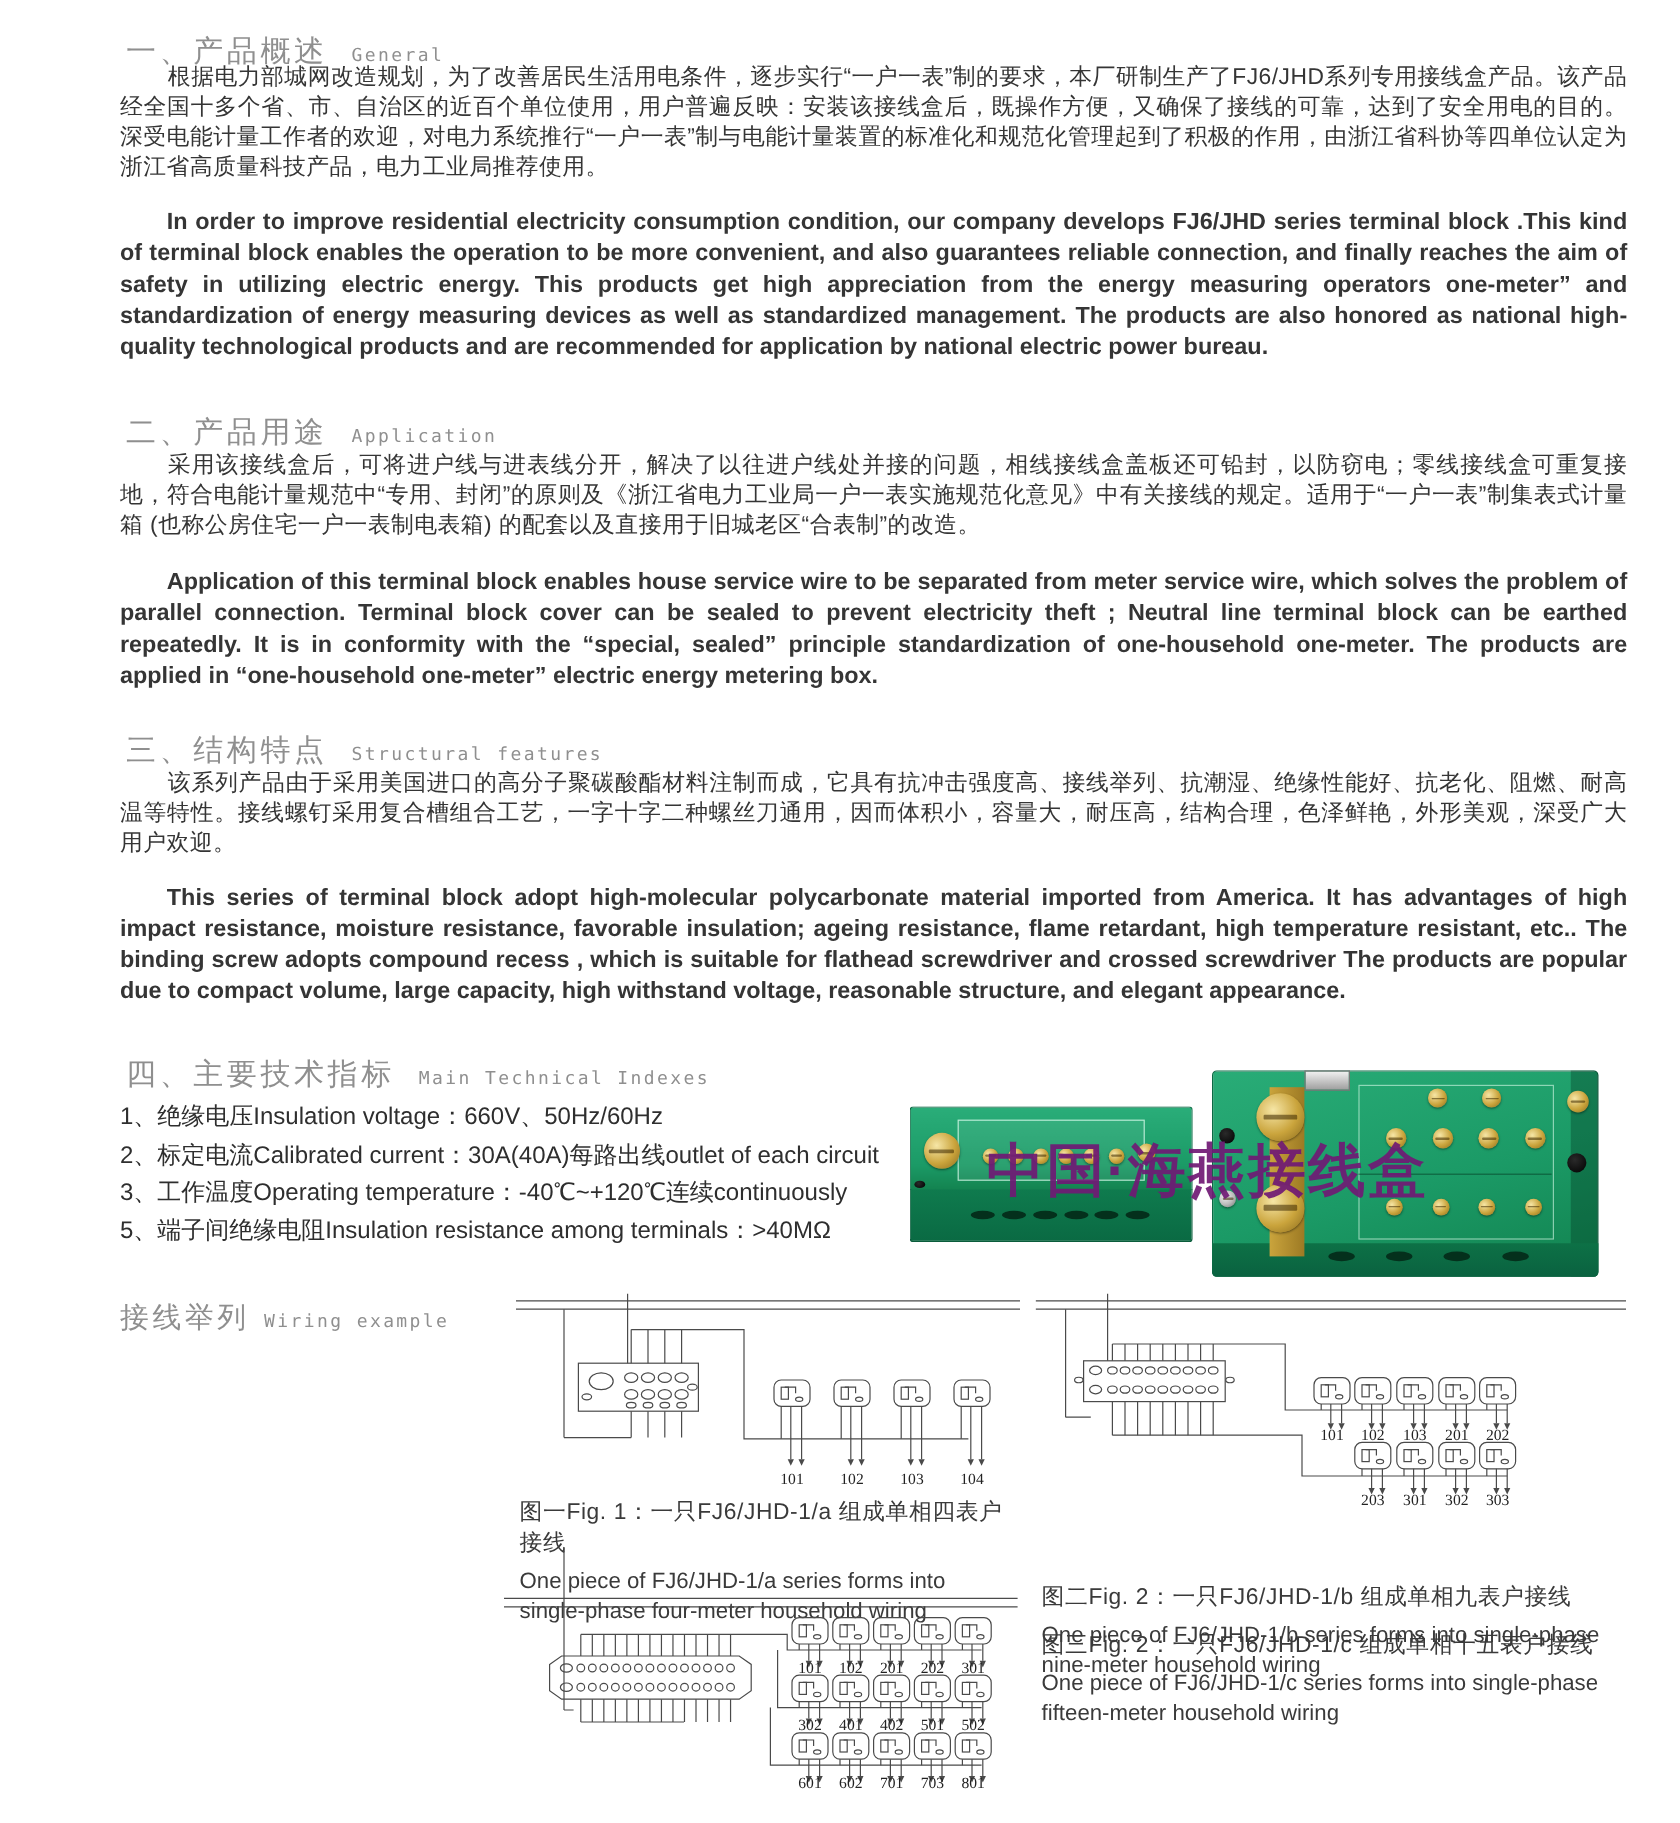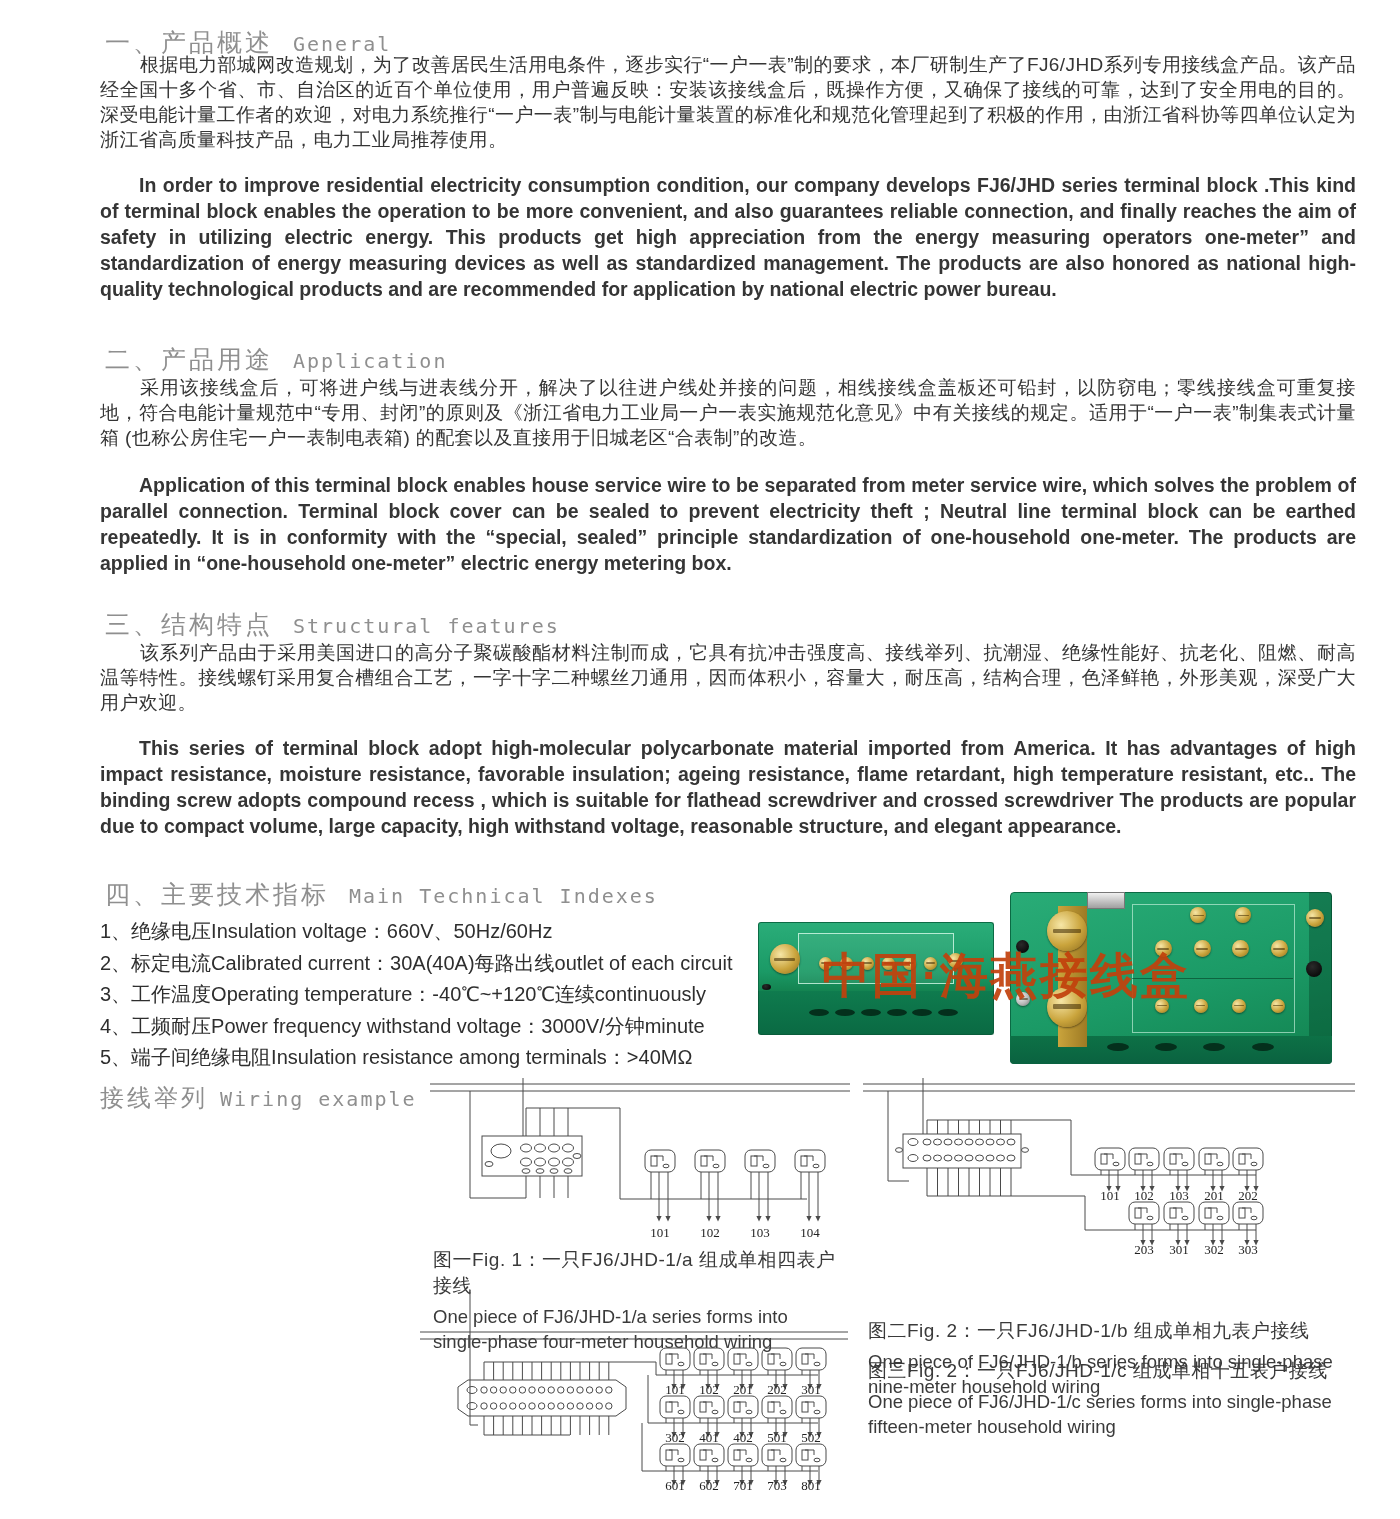--- a/index.html
+++ b/index.html
@@ -1,21 +1,21 @@
 <!DOCTYPE html>
 <html><head>
 <meta charset="utf-8">
 <style>
   html,body{margin:0;padding:0;background:#fff;}
   .page{position:relative;width:1400px;height:1519px;background:#ffffff;overflow:hidden;
         font-family:"Liberation Sans",sans-serif;}
   
   .sec-h{position:absolute;left:105px;color:#8f8f8f;white-space:nowrap;}
   .h-zh{font-size:25px;letter-spacing:3px;}
-  .h-en{font-size:20px;font-family:"DejaVu Sans Mono",monospace;margin-left:20px;letter-spacing:2px;}
+  .h-en{font-size:15px;font-family:"DejaVu Sans Mono",monospace;margin-left:20px;letter-spacing:2px;}
   
   .para{position:absolute;left:100px;width:1256px;margin:0;text-align:justify;color:#353535;}
   .para.zh{font-size:19px;line-height:25px;letter-spacing:0.4px;text-indent:2.1em;}
   .para.en{font-size:19.5px;line-height:26px;text-indent:2em;font-weight:bold;}
   
   .tech{position:absolute;left:100px;top:916px;width:665px;color:#2e2e2e;}
   .tech .ti{font-size:20px;line-height:31.5px;white-space:nowrap;}
   
   .photo{position:absolute;}
   .pl-face{position:absolute;left:0;top:0;width:100%;height:62%;
@@ -40,21 +40,21 @@
   .ps-bottom{position:absolute;left:0;bottom:0;width:100%;height:16%;
              background:linear-gradient(#0d7146,#0a6240);border-radius:0 0 4px 4px;}
   .ps-clip{position:absolute;left:24%;top:0;width:11%;height:9%;
            background:linear-gradient(#f0f0f0,#9f9f9f);border:1px solid #777;}
   .ps-bar{position:absolute;left:15%;top:8%;width:9%;height:82%;
           background:linear-gradient(90deg,#caa43c,#9d7a24);}
   .ps-cover{position:absolute;left:38%;top:7%;width:50%;height:74%;
             border:1px solid rgba(215,250,232,.6);}
   .ps-div{position:absolute;left:38%;top:50%;width:50%;height:1px;background:rgba(0,45,25,.5);}
   .watermark{position:absolute;z-index:6;white-space:nowrap;font-weight:bold;
-             color:#c2410c;opacity:.92;letter-spacing:2px;font-size:48px;}
+             color:#701a75;opacity:.92;letter-spacing:2px;font-size:48px;}
   
   .diagram{position:absolute;}
   .cap{position:absolute;color:#3a3a3a;}
   .cap .zh-line{font-size:19px;margin:0 0 5px 0;letter-spacing:0.5px;}
   .cap .en-line{font-size:18.5px;line-height:25px;margin:0;}
 </style>
 </head>
 <body>
 
 <div class="page">
@@ -77,21 +77,20 @@
   <p class="para zh" style="top:640px;">该系列产品由于采用美国进口的高分子聚碳酸酯材料注制而成，它具有抗冲击强度高、接线举列、抗潮湿、绝缘性能好、抗老化、阻燃、耐高温等特性。接线螺钉采用复合槽组合工艺，一字十字二种螺丝刀通用，因而体积小，容量大，耐压高，结构合理，色泽鲜艳，外形美观，深受广大用户欢迎。</p>
   <p class="para en" style="top:735px;">This series of terminal block adopt high-molecular polycarbonate material imported from America. It has advantages of high impact resistance, moisture resistance, favorable insulation; ageing resistance, flame retardant, high temperature resistant, etc.. The binding screw adopts compound recess , which is suitable for flathead screwdriver and crossed screwdriver The products are popular due to compact volume, large capacity, high withstand voltage, reasonable structure, and elegant appearance.</p>
 
   <div class="sec-h" style="top:878px;">
     <span class="h-zh">四、主要技术指标</span><span class="h-en">Main Technical Indexes</span>
   </div>
   <div class="tech">
     <div class="ti">1、绝缘电压Insulation voltage：660V、50Hz/60Hz</div>
     <div class="ti">2、标定电流Calibrated current：30A(40A)每路出线outlet of each circuit</div>
     <div class="ti">3、工作温度Operating temperature：-40℃~+120℃连续continuously</div>
-    <div class="ti">4、工频耐压Power frequency withstand voltage：3000V/分钟minute</div>
     <div class="ti">5、端子间绝缘电阻Insulation resistance among terminals：&gt;40MΩ</div>
   </div>
 
   <div class="photo" style="left:758px;top:922px;width:234px;height:112px;">
     <div class="pl-face"></div>
     <div class="pl-front"></div>
     <div class="pl-cover"></div>
     <div class="screw" style="left:5%;top:20%;width:30px;height:30px;"></div>
     <div class="screw" style="left:26%;top:31%;width:13px;height:13px;"></div>
     <div class="screw" style="left:35%;top:31%;width:13px;height:13px;"></div>

